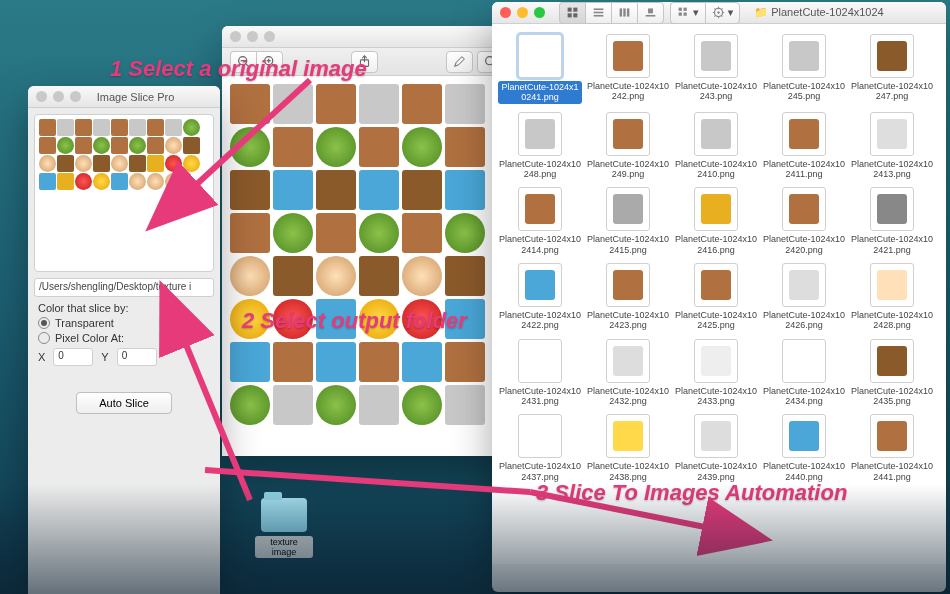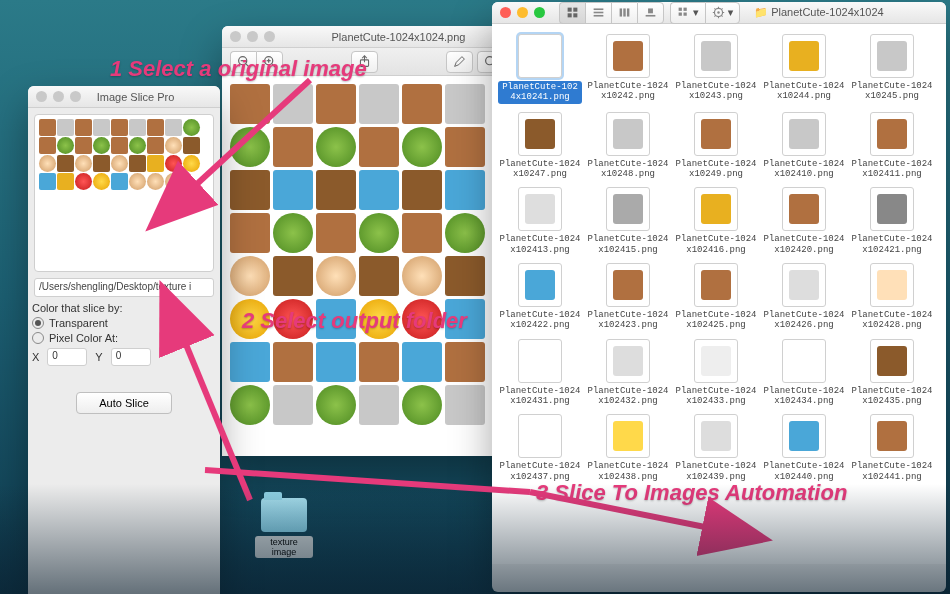--- a/index.html
+++ b/index.html
@@ -47,21 +47,21 @@
   .tile.water{background:#4aa7d8;}
   .tile.star{background:radial-gradient(#ffd94a,#e8a200);border-radius:50%;}
   .tile.heart{background:radial-gradient(#ff5555,#c61c1c);border-radius:50%;}
   .tile.face{background:radial-gradient(#ffe0b8,#cf9a64);border-radius:50%;}
   .tile.key{background:#e8b020;}
   .tile.chest{background:#8b5a2b;}
   .tile.blank{background:#fff;}
   .pathfield{margin:0 6px 5px;height:19px;border:1px solid #cfcfcf;border-radius:3px;
     background:#fff;font-size:10px;color:#444;padding:2px 4px;white-space:nowrap;
     overflow:hidden;text-overflow:ellipsis;}
-  .group{margin:4px 4px;font-size:11px;color:#333;}
+  .group{margin:4px 10px;font-size:11px;color:#333;}
   .group .lab{margin-bottom:3px;}
   .radio-row{display:flex;align-items:center;gap:5px;font-size:11px;margin:3px 0;}
   .radio{width:12px;height:12px;border:1px solid #8a8a8a;border-radius:50%;
     display:inline-flex;align-items:center;justify-content:center;}
   .radio.on::after{content:"";width:6px;height:6px;border-radius:50%;background:#555;}
   .xy{display:flex;gap:8px;margin-top:4px;font-size:11px;align-items:center;}
   .numbox{width:40px;height:18px;border:1px solid #cfcfcf;background:#fff;
     border-radius:3px;font-size:10px;padding:1px 4px;}
   .autoslice{margin:26px auto 0;display:block;width:96px;height:22px;
     border:1px solid #bfbfbf;border-radius:4px;background:linear-gradient(#fff,#eee);
@@ -78,21 +78,21 @@
   #finder{left:492px;top:2px;width:454px;height:590px;}
   #finder .content{height:calc(100% - 50px);background:#fff;overflow:auto;
     padding:10px 6px;}
   .grid{display:flex;flex-wrap:wrap;gap:8px 4px;}
   .item{width:84px;display:flex;flex-direction:column;align-items:center;}
   .thumb{width:44px;height:44px;border:1px solid #d0d0d0;border-radius:3px;
     background:#fff;display:flex;align-items:center;justify-content:center;}
   .thumb.sel{box-shadow:0 0 0 2px #b4d5f4;}
   .swatch{width:30px;height:30px;border-radius:3px;}
   .cap{font-size:9px;color:#444;text-align:center;line-height:1.15;margin-top:3px;
-    word-break:break-all;font-family:Liberation Mono, monospace;}
+    word-break:break-all;}
   .cap.sel{background:#2f7bd1;color:#fff;border-radius:3px;padding:1px 2px;}
 
   
   .ann{position:absolute;font:italic 700 22px/1 "Helvetica Neue",Arial;
     color:var(--pink);text-shadow:0 1px 2px rgba(0,0,0,.25);white-space:nowrap;}
   svg.arrow{position:absolute;overflow:visible;pointer-events:none;}
 
   
   .desktopicon{position:absolute;width:58px;text-align:center;}
   .desktopicon .folder{width:46px;height:34px;border-radius:4px;margin:0 auto 4px;
@@ -109,21 +109,20 @@
 <body>
 
 <div id="preview" class="window">
   <div class="titlebar">
     <div class="traffic">
       <div class="dot dim"></div>
       <div class="dot dim"></div>
       <div class="dot dim"></div>
     </div>
     <span style="width:10px"></span>
-    <span class="title">PlanetCute-1024x1024.png</span>
   </div>
   <div class="toolbar">
     <div class="tbtngrp">
       <div class="tbtn">
           <svg class="glyph" viewBox="0 0 16 16">
             <circle cx="7" cy="7" r="5" fill="none" stroke="#666" stroke-width="1.5"></circle>
             <line x1="11" y1="11" x2="15" y2="15" stroke="#666" stroke-width="1.5"></line>
             <line x1="4.5" y1="7" x2="9.5" y2="7" stroke="#666" stroke-width="1.5"></line>
           </svg>
         </div>
@@ -364,26 +363,20 @@
           <div class="cap">PlanetCute-1024x10242.png</div>
         </div>
         <div class="item">
           <div class="thumb">
             <div class="swatch" style="background: rgb(200, 200, 200);"></div>
           </div>
           <div class="cap">PlanetCute-1024x10243.png</div>
         </div>
         <div class="item">
           <div class="thumb">
-            <div class="swatch" style="background: rgb(232, 176, 32);"></div>
-          </div>
-          <div class="cap">PlanetCute-1024x10244.png</div>
-        </div>
-        <div class="item">
-          <div class="thumb">
             <div class="swatch" style="background: rgb(200, 200, 200);"></div>
           </div>
           <div class="cap">PlanetCute-1024x10245.png</div>
         </div>
         <div class="item">
           <div class="thumb">
             <div class="swatch" style="background: rgb(139, 90, 43);"></div>
           </div>
           <div class="cap">PlanetCute-1024x10247.png</div>
         </div>
@@ -409,20 +402,26 @@
           <div class="thumb">
             <div class="swatch" style="background: rgb(176, 112, 64);"></div>
           </div>
           <div class="cap">PlanetCute-1024x102411.png</div>
         </div>
         <div class="item">
           <div class="thumb">
             <div class="swatch" style="background: rgb(222, 222, 222);"></div>
           </div>
           <div class="cap">PlanetCute-1024x102413.png</div>
+        </div>
+        <div class="item">
+          <div class="thumb">
+            <div class="swatch" style="background: rgb(176, 112, 64);"></div>
+          </div>
+          <div class="cap">PlanetCute-1024x102414.png</div>
         </div>
         <div class="item">
           <div class="thumb">
             <div class="swatch" style="background: rgb(170, 170, 170);"></div>
           </div>
           <div class="cap">PlanetCute-1024x102415.png</div>
         </div>
         <div class="item">
           <div class="thumb">
             <div class="swatch" style="background: rgb(232, 176, 32);"></div>

